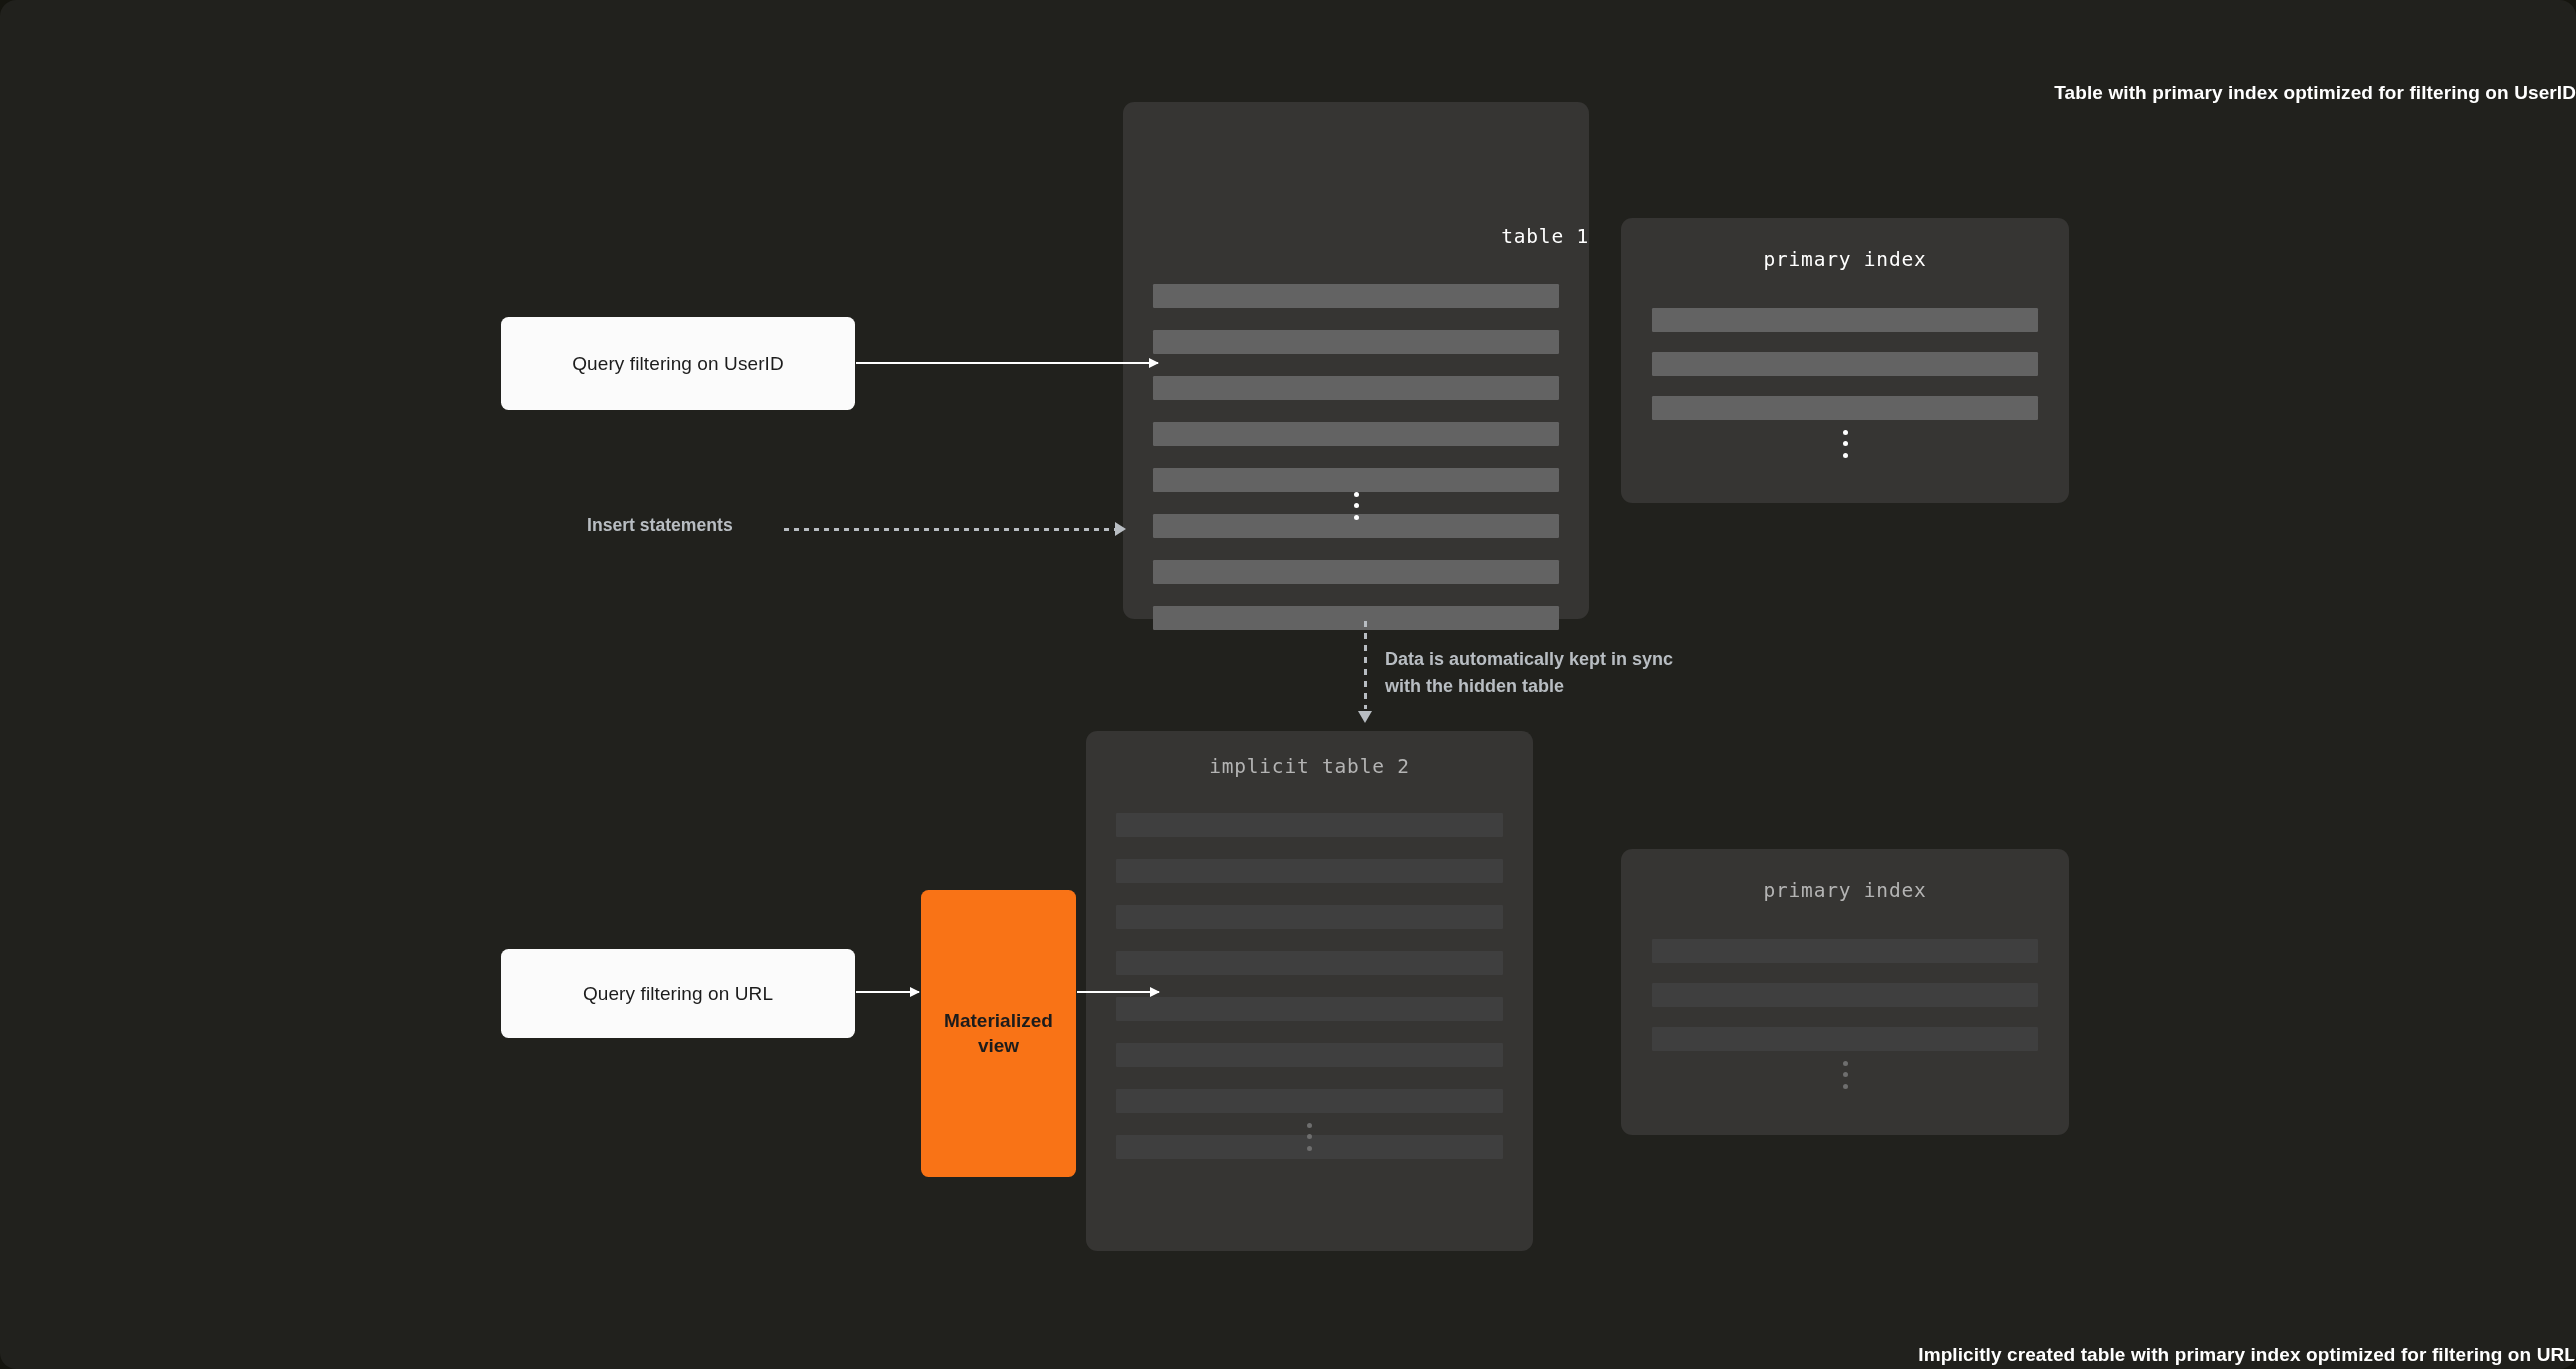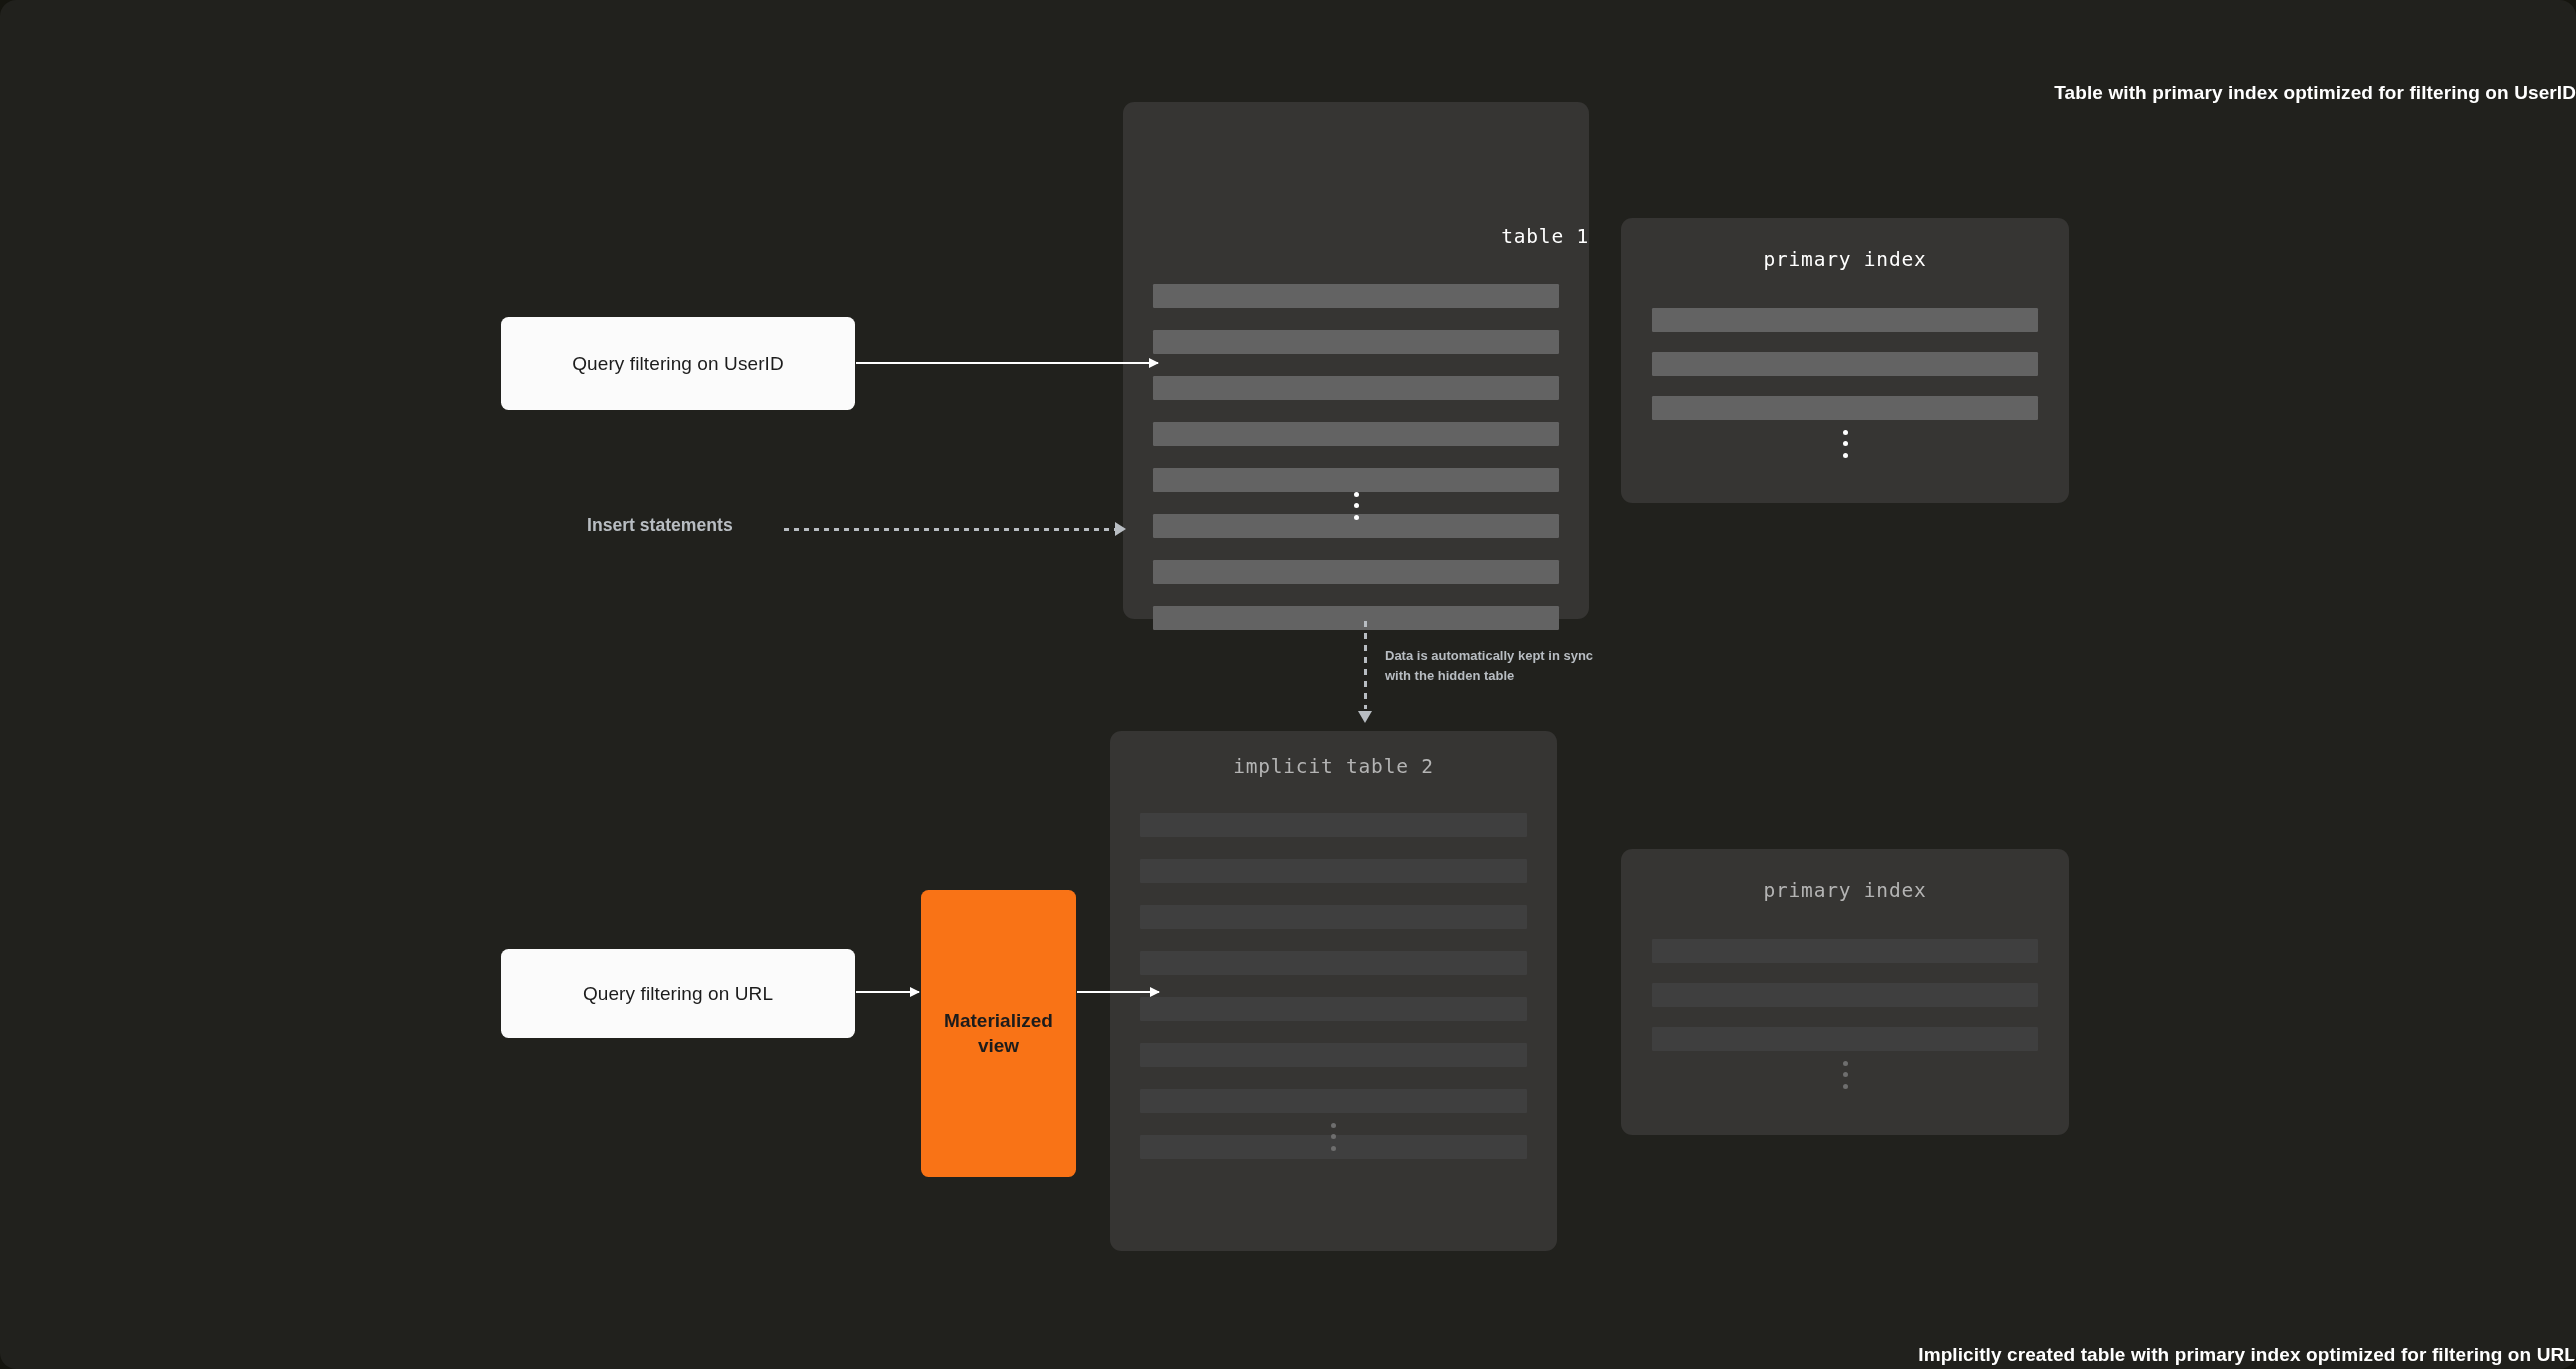--- a/index.html
+++ b/index.html
@@ -86,21 +86,21 @@
   
   #card-index1 { left: 1621px; top: 218px; width: 448px; height: 285px; }
   #card-index1 .card-title { top: 30px; color: #ffffff; }
   #card-index1 .rows { top: 90px; padding: 0 31px; }
   #card-index1 .row  { background: #636363; margin-bottom: 20px; }
   #card-index1 .ellipsis { top: 440px; }
   #card-index1 .ellipsis i { background: #ffffff; }
   #card-index1 .ellipsis { top: 438px; }
 
   
-  #card-table2 { left: 1110px; top: 731px; width: 447px; height: 520px; }
+  #card-table2 { left: 1086px; top: 731px; width: 447px; height: 520px; }
   #card-table2 .card-title { top: 24px; color: #b4b4b4; }
   #card-table2 .rows { top: 82px; padding: 0 30px; }
   #card-table2 .row  { background: #3f3f3f; margin-bottom: 22px; }
   #card-table2 .ellipsis { top: 1191px; }
   #card-table2 .ellipsis i { background: #6e6e6e; }
 
   
   #card-index2 { left: 1621px; top: 849px; width: 448px; height: 286px; }
   #card-index2 .card-title { top: 30px; color: #b4b4b4; }
   #card-index2 .rows { top: 90px; padding: 0 31px; }
@@ -211,21 +211,21 @@
     transform: translateX(-50%);
     border-top: 12.6px solid #b8bdc2;
     border-left: 7.5px solid transparent;
     border-right: 7.5px solid transparent;
   }
   #sync-label {
     position: absolute;
     left: 1385px; top: 646px;
     color: #b8bdc2;
     font-weight: bold;
-    font-size: 13px;
+    font-size: 18px;
     line-height: 1.5;
     white-space: pre-line;
   }
 </style>
 </head>
 <body>
 
 <div id="canvas">
 
   <div class="caption" id="caption-top">Table with primary index optimized for filtering on UserID</div>

